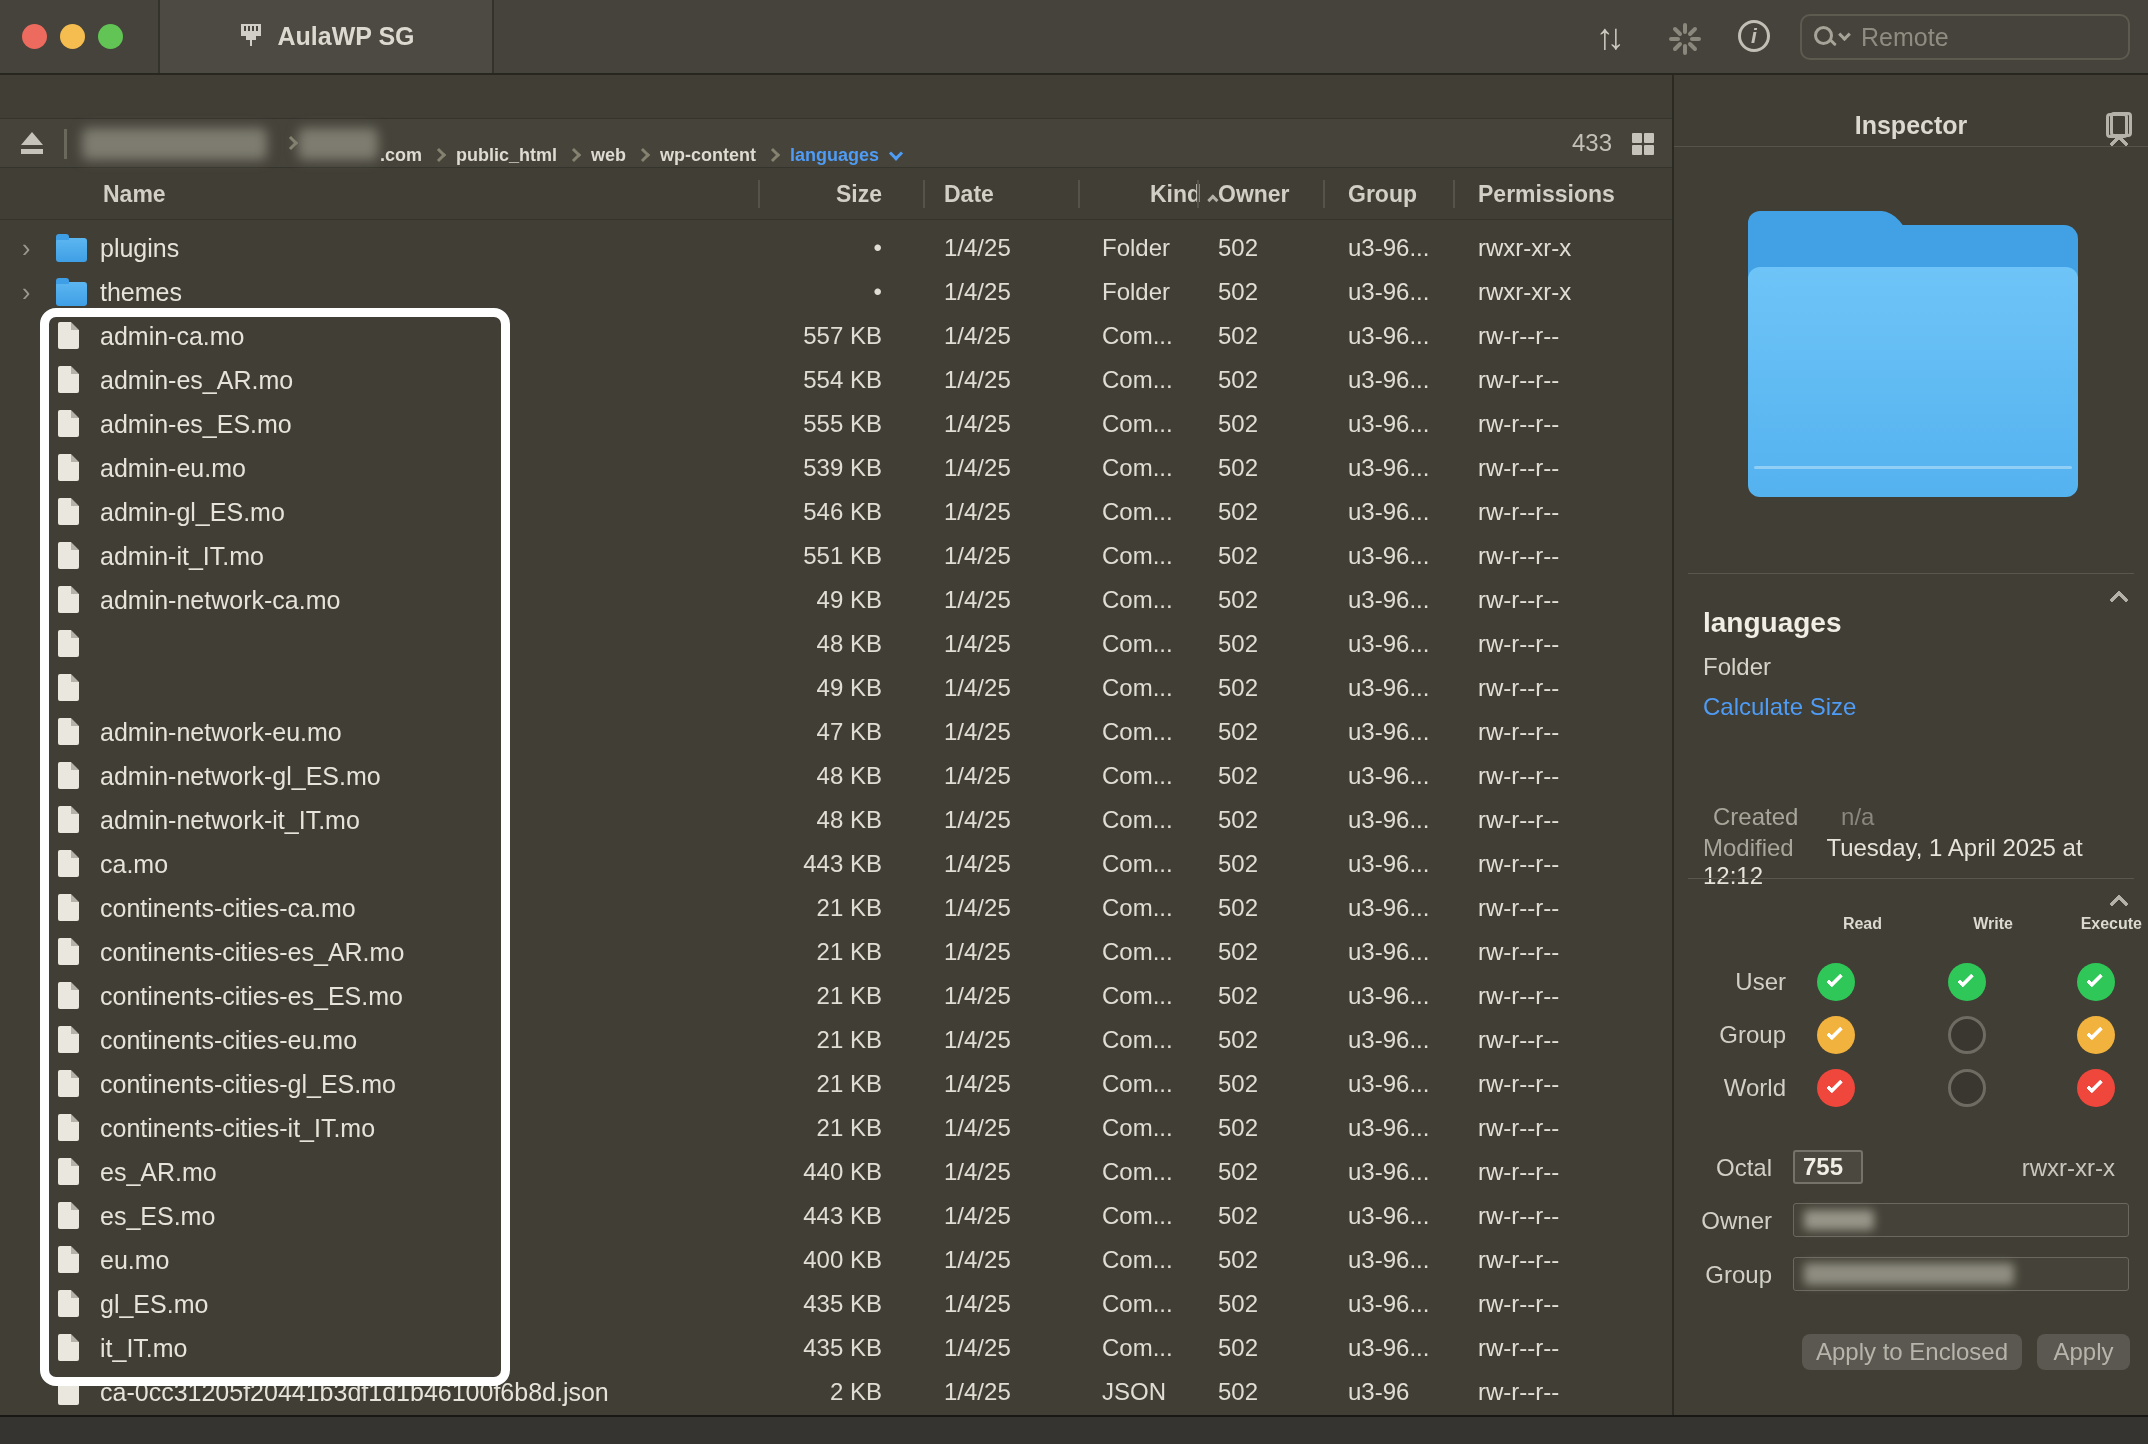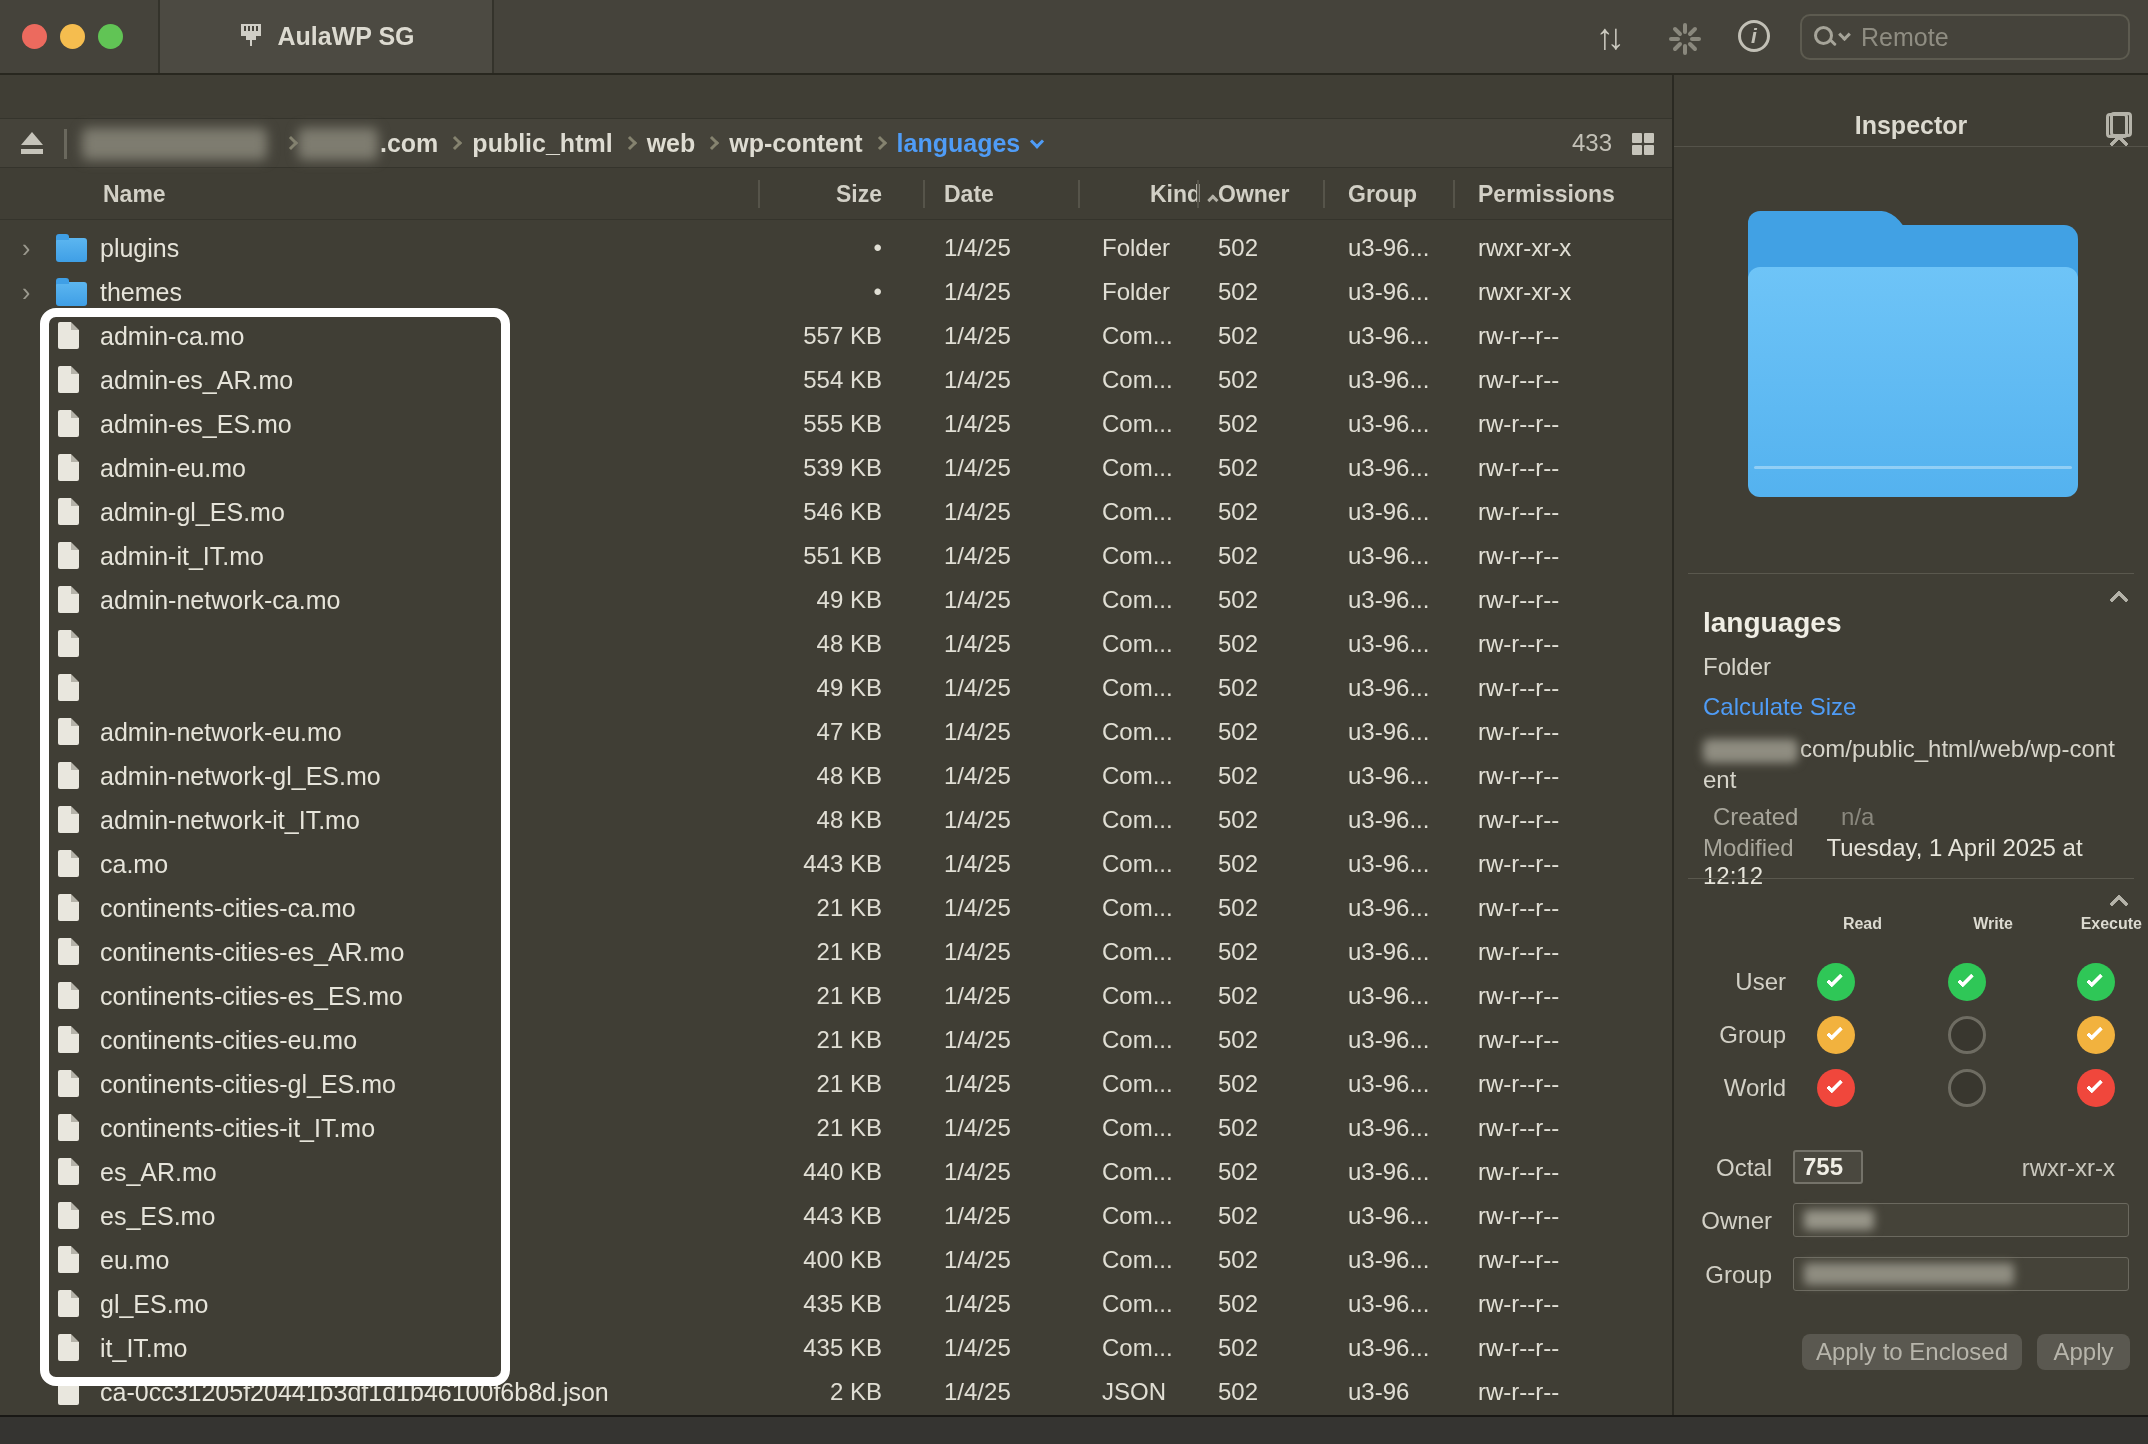--- a/index.html
+++ b/index.html
@@ -43,22 +43,22 @@
   .eject { position:absolute; left:18px; top:13px; width:28px; height:24px; }
   .eject::before { content:""; position:absolute; left:3px; top:0; width:0; height:0;
     border-left:11px solid transparent; border-right:11px solid transparent; border-bottom:13px solid #c6c4ba; }
   .eject::after { content:""; position:absolute; left:3px; top:17px; width:22px; height:5px; background:#c6c4ba; }
   .pbar-div { position:absolute; left:64px; top:10px; width:3px; height:30px; background:#6a685d; }
   .blur-blob { background:#7e7c70; filter:blur(6px); border-radius:6px; display:inline-block; }
   .blob1 { position:absolute; left:82px; top:9px; width:185px; height:32px; }
   .blob2 { position:absolute; left:298px; top:9px; width:80px; height:32px; }
   .crumb-sep { display:inline-block; width:10px; height:10px; border-right:3px solid #85836f;
     border-top:3px solid #85836f; transform:rotate(45deg); margin:0 12px; }
-  .crumbs { position:absolute; left:380px; top:0; height:48px; display:flex; align-items:center;
-    color:#dedcd2; font-size:25px; font-weight:700; }
+  .crumbs { position:absolute; left:380px; top:12px; height:48px; display:flex; align-items:center;
+    color:#dedcd2; font-size:18px; font-weight:700; }
   .crumb-current { color:#4f9cf6; }
   .crumb-chev { display:inline-block; width:10px; height:10px; border-right:3px solid #4f9cf6;
     border-bottom:3px solid #4f9cf6; transform:rotate(45deg) translate(-1px,-1px); margin-left:12px; }
   .item-count { position:absolute; right:60px; top:0; height:48px; display:flex; align-items:center;
     color:#c3c1b7; font-size:24px; }
   .grid-icon { position:absolute; right:18px; top:14px; width:22px; height:22px;
     display:grid; grid-template-columns:10px 10px; grid-template-rows:10px 10px; gap:2px; }
   .grid-icon span { background:#c6c4ba; border-radius:1px; }
 
   
@@ -576,21 +576,20 @@
       <div class="back"></div>
         <div class="front"></div>
     </div>
 
     <div class="sep sep1"></div>
     <span class="sec-chev chev2"></span>
 
     <div class="insp-item-name">languages</div>
     <div class="insp-item-kind">Folder</div>
     <div class="calc-size">Calculate Size</div>
-    <div class="insp-path"><span class="blur-blob path-blob"></span><span>com/public_html/web/wp-content</span></div>
 
     <div class="meta-row created-row">
       <span class="meta-label">Created</span>
       <span class="created-val">n/a</span>
     </div>
     <div class="meta-row modified-row">
       <span class="meta-label">Modified</span>
       <span class="modified-val">Tuesday, 1 April 2025 at 12:12</span>
     </div>
 

